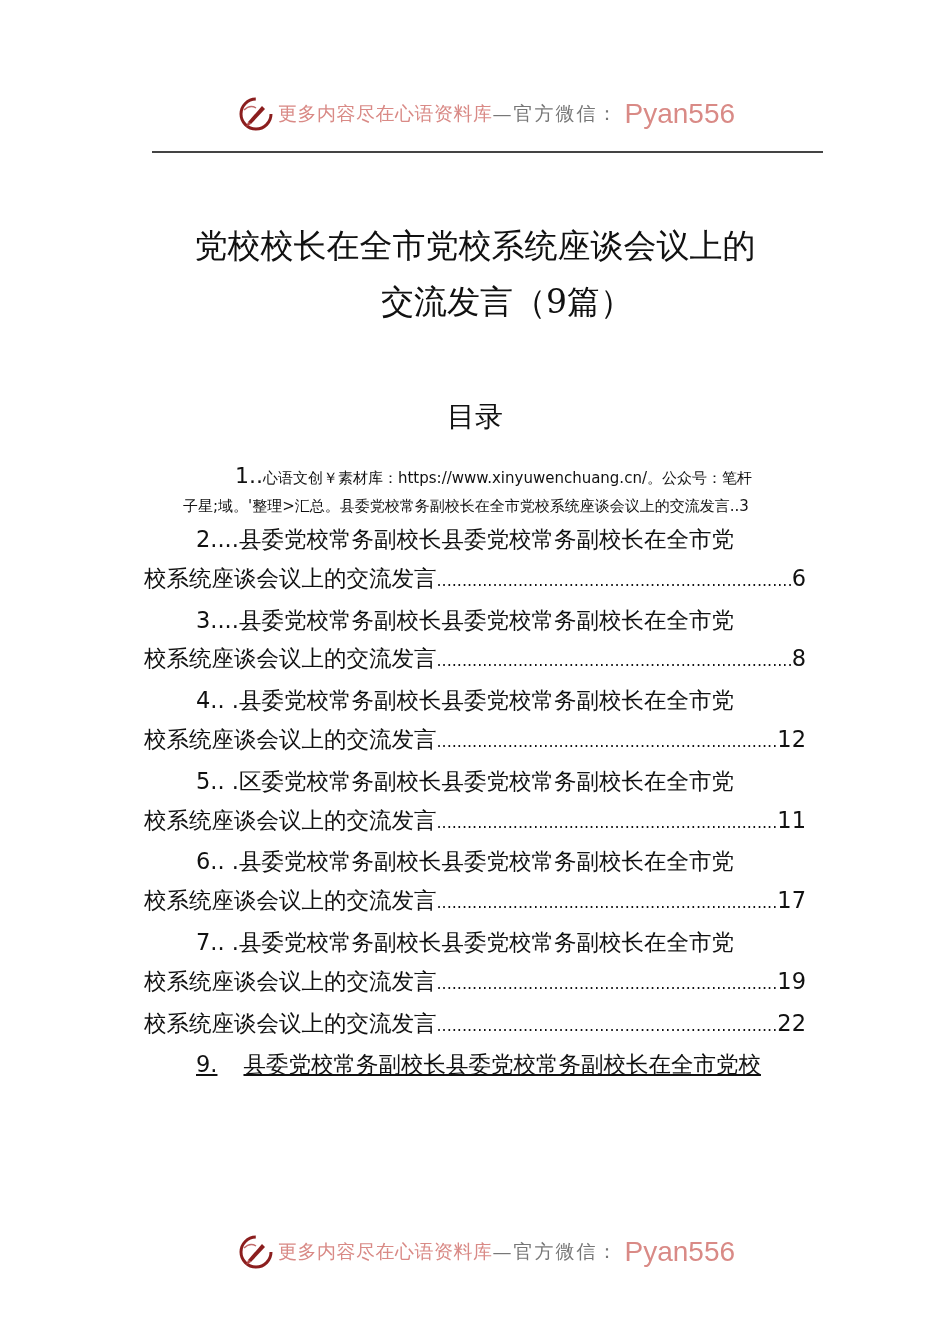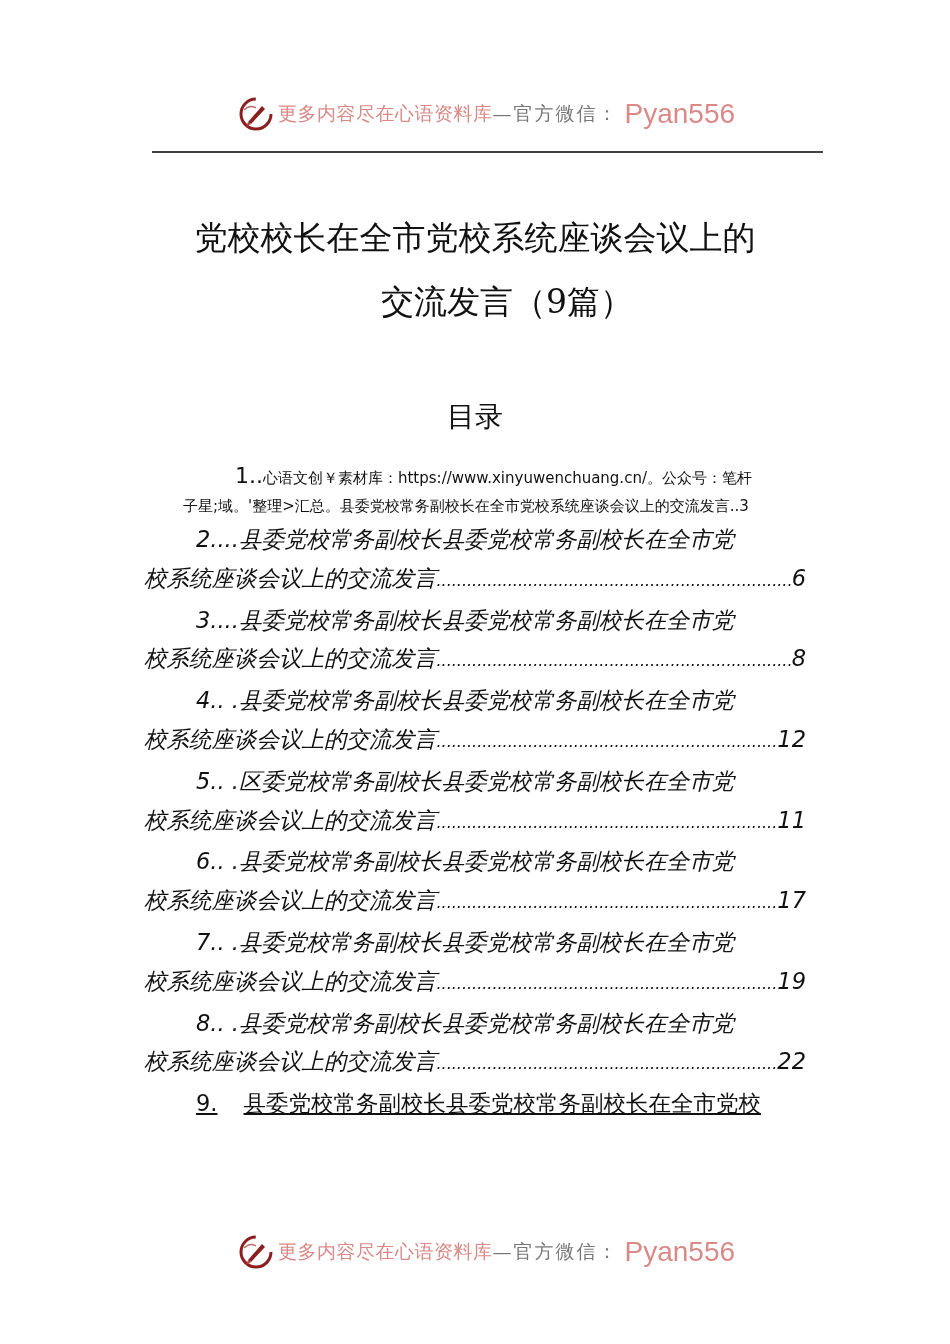--- a/index.html
+++ b/index.html
@@ -60,21 +60,21 @@
     .title {
       position: absolute;
       left: 0;
       width: 950px;
       text-align: center;
       font-family: "DejaVu Serif", serif;
       font-size: 33px;
       color: #111;
       letter-spacing: 0px;
     }
-    .title.l1 { top: 216px; }
+    .title.l1 { top: 224px; }
     .title.l2 { top: 280px; padding-left: 32px; }
     .toc-heading {
       position: absolute;
       top: 398px;
       left: 0;
       width: 950px;
       text-align: center;
       font-family: "DejaVu Serif", serif;
       font-size: 28px;
       color: #111;
@@ -97,21 +97,20 @@
       padding-left: 52px;
     }
     .entry1 .l {
       white-space: nowrap;
       display: flex;
       justify-content: space-between;
     }
     .entry {
       font-size: 22.5px;
       line-height: 38.8px;
-      font-style: italic;
     }
     .entry .line1 {
       padding-left: 52px;
       white-space: nowrap;
     }
     .entry .line2 {
       display: flex;
       align-items: baseline;
       white-space: nowrap;
     }
@@ -215,21 +214,20 @@
   <div class="entry">
     <div class="line1"><span>7.. .</span><span>县委党校常务副校长县委党校常务副校长在全市党</span></div>
     <div class="line2">
         <span>校系统座谈会议上的交流发言</span>
         <span class="dots"></span>
         <span>19</span>
       </div>
   </div>
 
   <div class="entry">
-    <div class="line1"><span>8.. .</span><span>县委党校常务副校长县委党校常务副校长在全市党</span></div>
     <div class="line2">
         <span>校系统座谈会议上的交流发言</span>
         <span class="dots"></span>
         <span>22</span>
       </div>
   </div>
 
   <div class="entry9">
     <span class="num">9.</span><span>县委党校常务副校长县委党校常务副校长在全市党校</span>
   </div>

